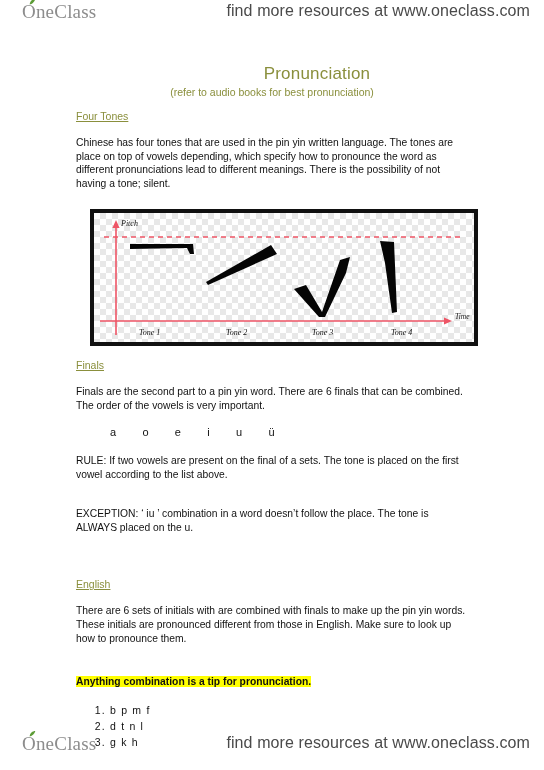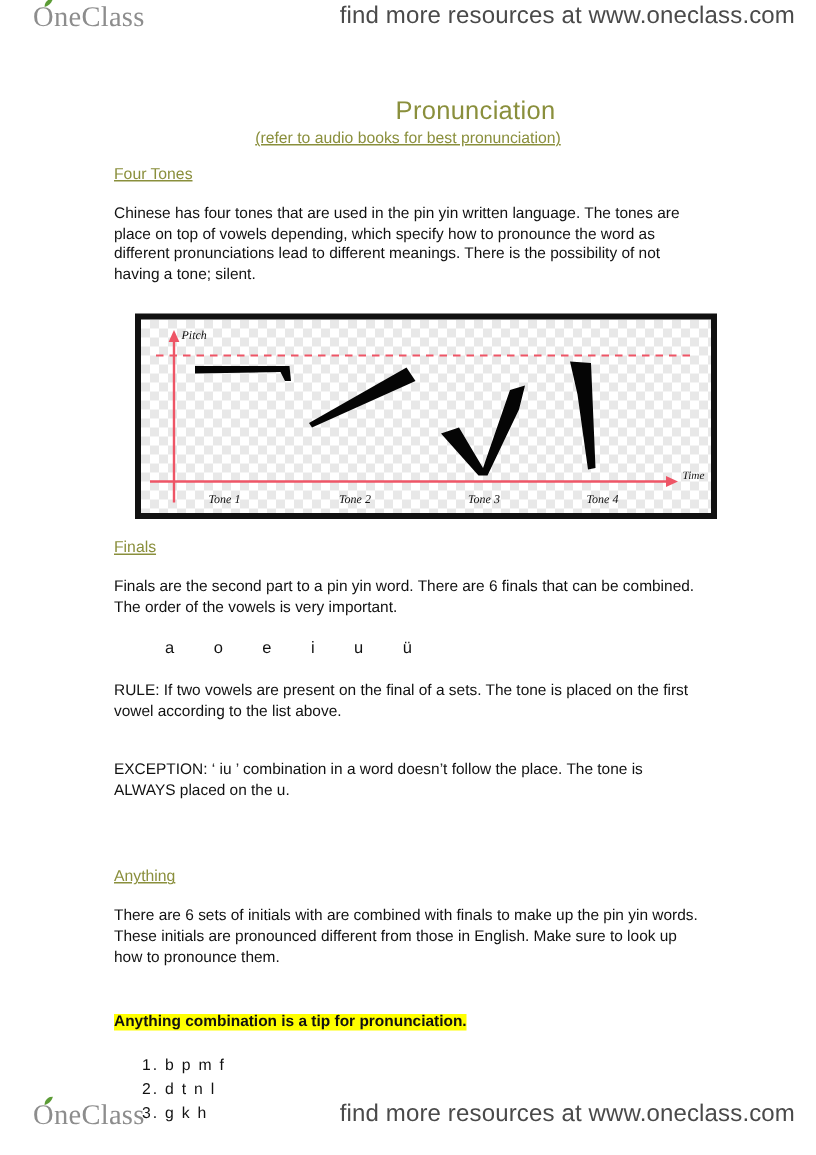--- a/index.html
+++ b/index.html
@@ -70,21 +70,20 @@
     padding-left: 45px;
   }
   .doc-subtitle {
     position: absolute;
     top: 86px;
     left: 0;
     width: 544px;
     text-align: center;
     font-size: 10.5px;
     color: #8a8f3c;
-    text-decoration: underline;
   }
 
   
   .content {
     position: absolute;
     left: 76px;
     top: 110px;
     width: 392px;
   }
   .section-heading {
@@ -200,21 +199,21 @@
   <div class="vowel-row">
     <span>a</span><span>o</span><span>e</span><span>i</span><span>u</span><span>ü</span>
   </div>
 
   <p class="body">RULE: If two vowels are present on the final of a sets. The tone is placed on the first vowel according to the list above.</p>
   <div class="spacer-sm"></div>
   <p class="body">EXCEPTION: ‘ iu ’ combination in a word doesn’t follow the place.  The tone is ALWAYS placed on the u.</p>
 
   <div class="spacer-lg"></div>
 
-  <div class="section-heading">Anything</div>
+  <div class="section-heading">English</div>
   <p class="body">There are 6 sets of initials with are combined with finals to make up the pin yin words. These initials are pronounced different from those in English. Make sure to look up how to pronounce them.</p>
 
   <div class="spacer-sm"></div>
   <div>
     <span class="tip">Anything combination is a tip for pronunciation.</span>
   </div>
 
   <ol class="initials">
     <li>b p m f</li>
     <li>d t n l</li>

